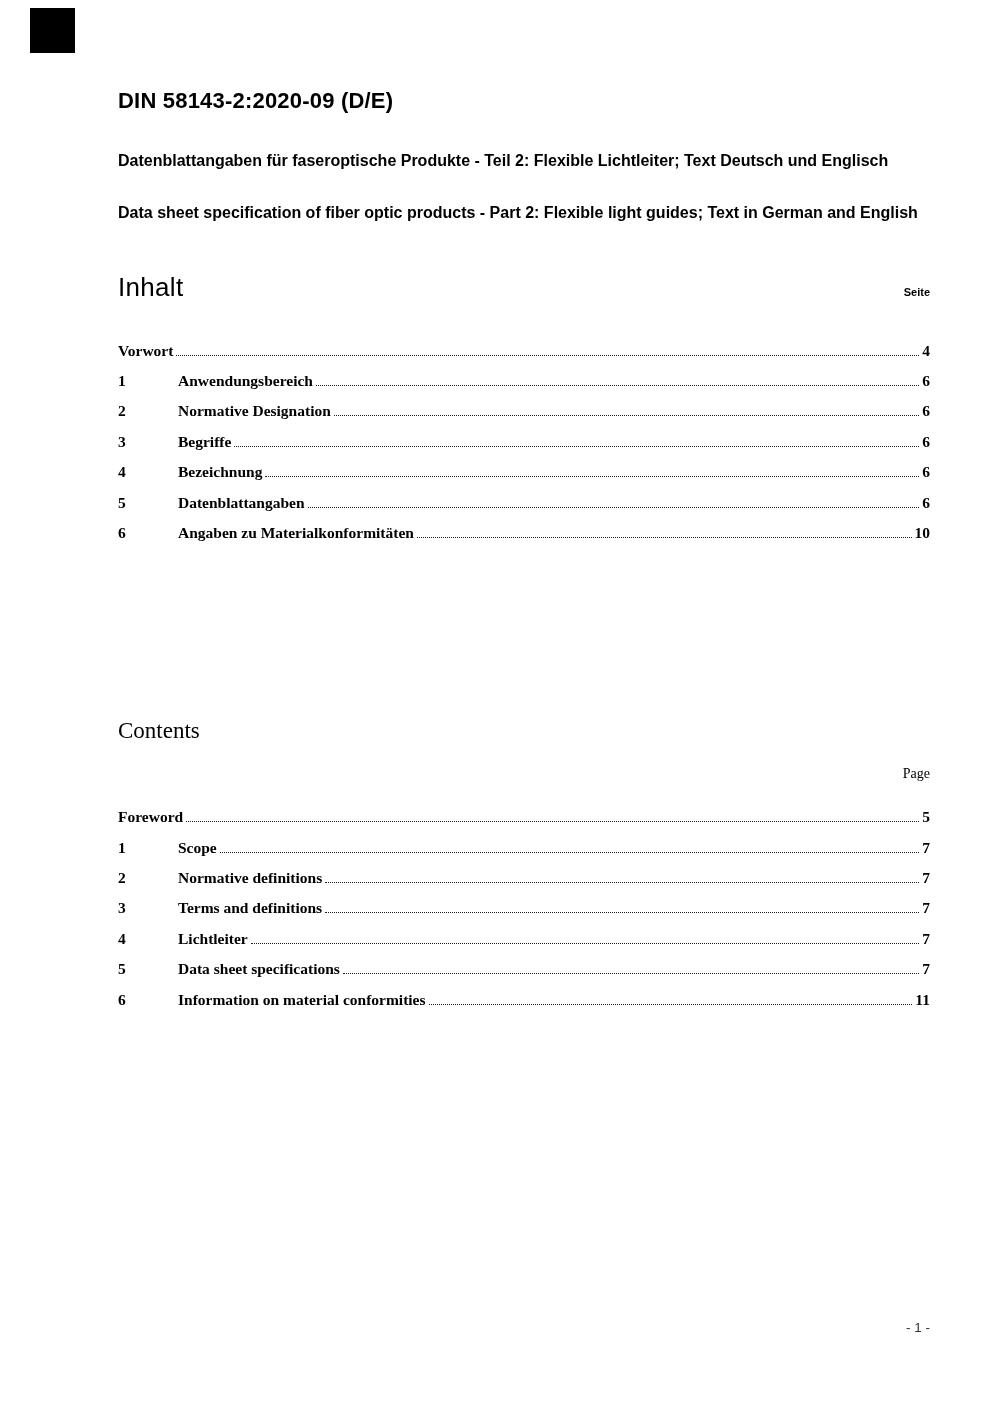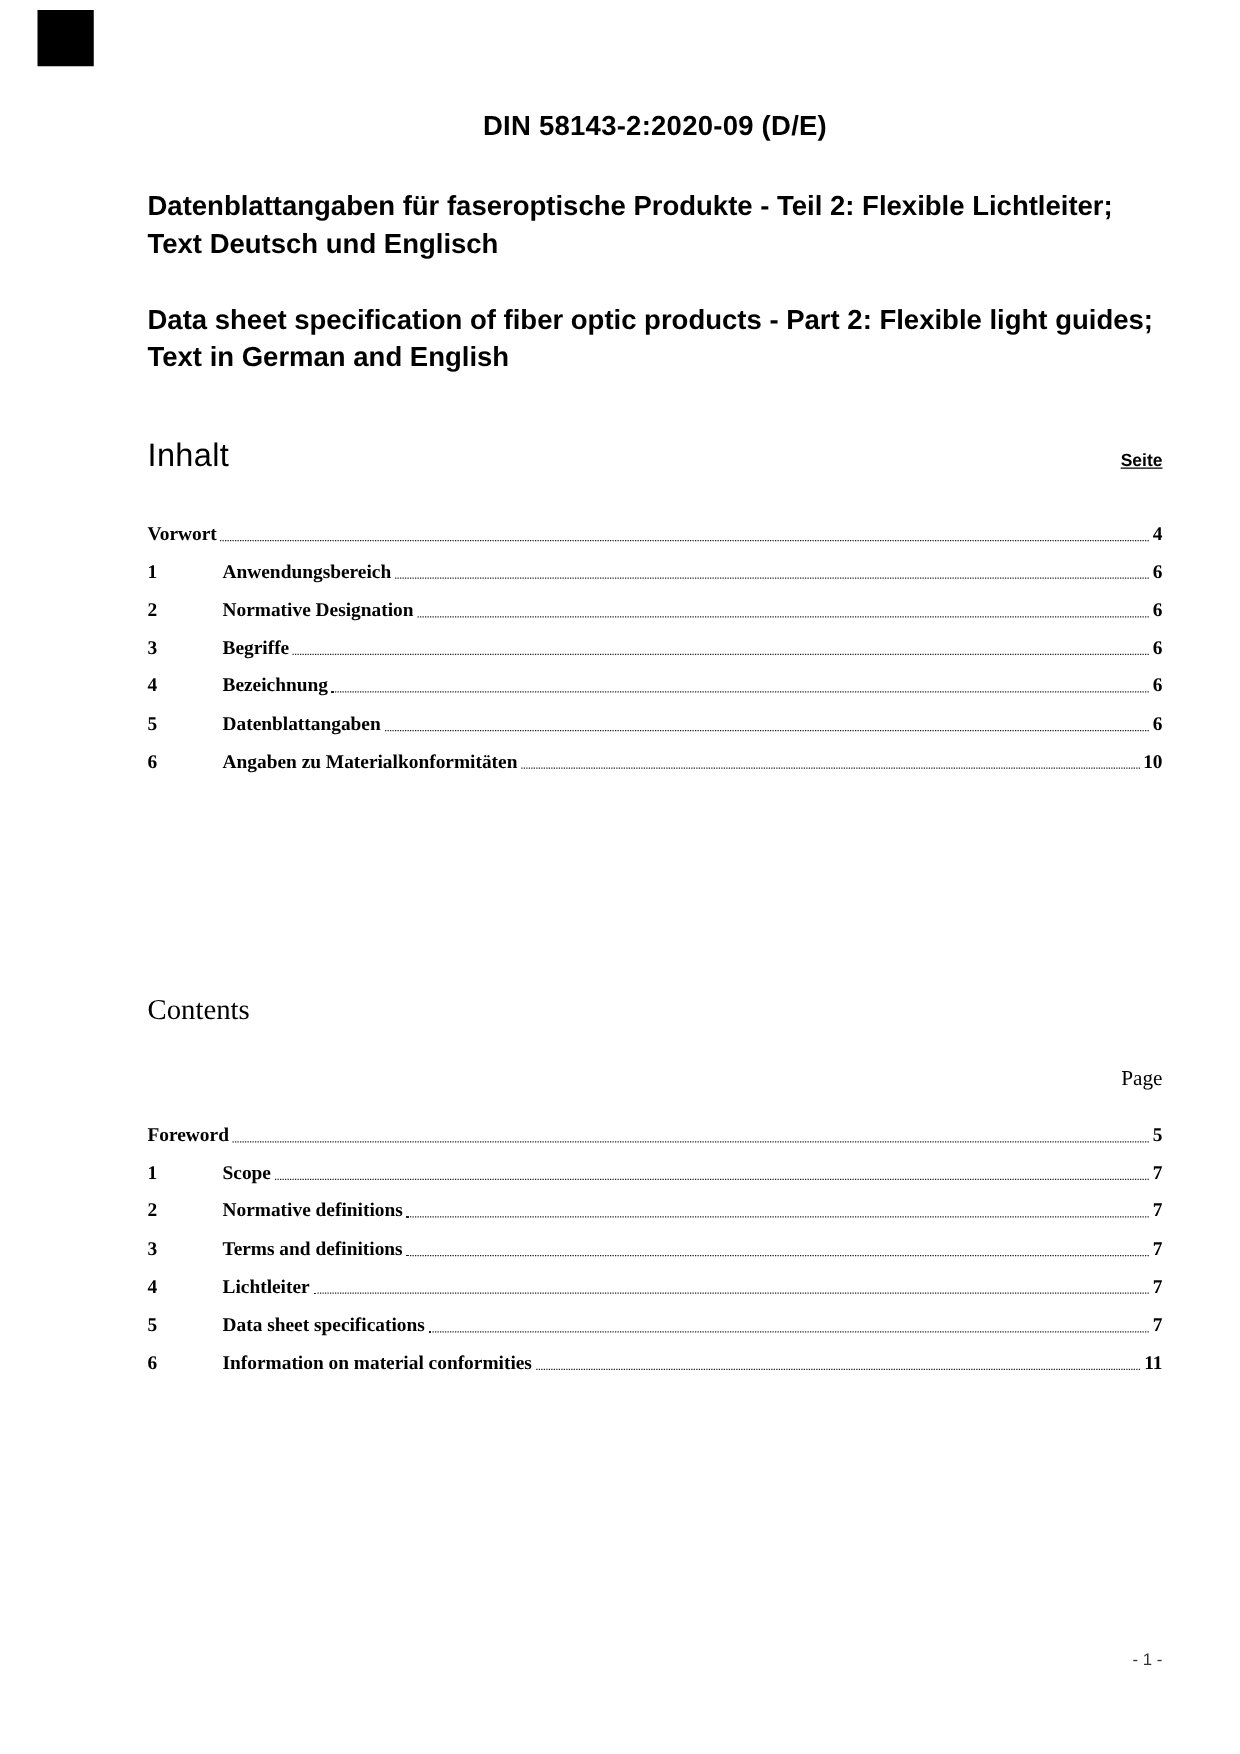--- a/index.html
+++ b/index.html
@@ -24,45 +24,43 @@
     position: absolute;
     left: 118px;
     right: 62px;
     top: 0;
   }
   .doc-number {
     margin-top: 88px;
     font-size: 22px;
     font-weight: 700;
     letter-spacing: 0.2px;
-    text-align: center;
   }
   .subtitle {
     margin-top: 36px;
-    font-size: 22px;
+    font-size: 16px;
     font-weight: 700;
     line-height: 1.38;
   }
   .subtitle.en { margin-top: 30px; }
   .inhalt-row {
     display: flex;
     justify-content: space-between;
     align-items: baseline;
     margin-top: 48px;
     text-align: right;
   }
   .inhalt-heading {
     font-size: 26px;
     font-weight: 400;
     letter-spacing: 0.3px;
   }
   .seite-label {
-    font-size: 14px;
-    font-weight: 700;
-    text-decoration: underline;
+    font-size: 11px;
+    font-weight: 700;
   }
   .toc {
     margin-top: 26px;
     font-family: "Liberation Serif", serif;
     font-weight: 700;
     font-size: 15.5px;
   }
   .toc-row {
     display: flex;
     align-items: flex-end;
@@ -78,25 +76,25 @@
     border-bottom: 1.6px dotted #222222;
   }
   .toc-page { flex: none; }
   .contents-heading {
     margin-top: 176px;
     font-family: "Liberation Serif", serif;
     font-weight: 400;
     font-size: 23px;
   }
   .page-label-row {
-    margin-top: 32px;
+    margin-top: 22px;
     text-align: right;
     font-family: "Liberation Serif", serif;
     font-weight: 400;
-    font-size: 17px;
+    font-size: 14px;
   }
   .toc.en { margin-top: 14px; }
   .page-footer {
     position: absolute;
     top: 1320px;
     right: 62px;
     font-size: 13.5px;
     color: #333333;
     font-family: "Liberation Sans", sans-serif;
   }

